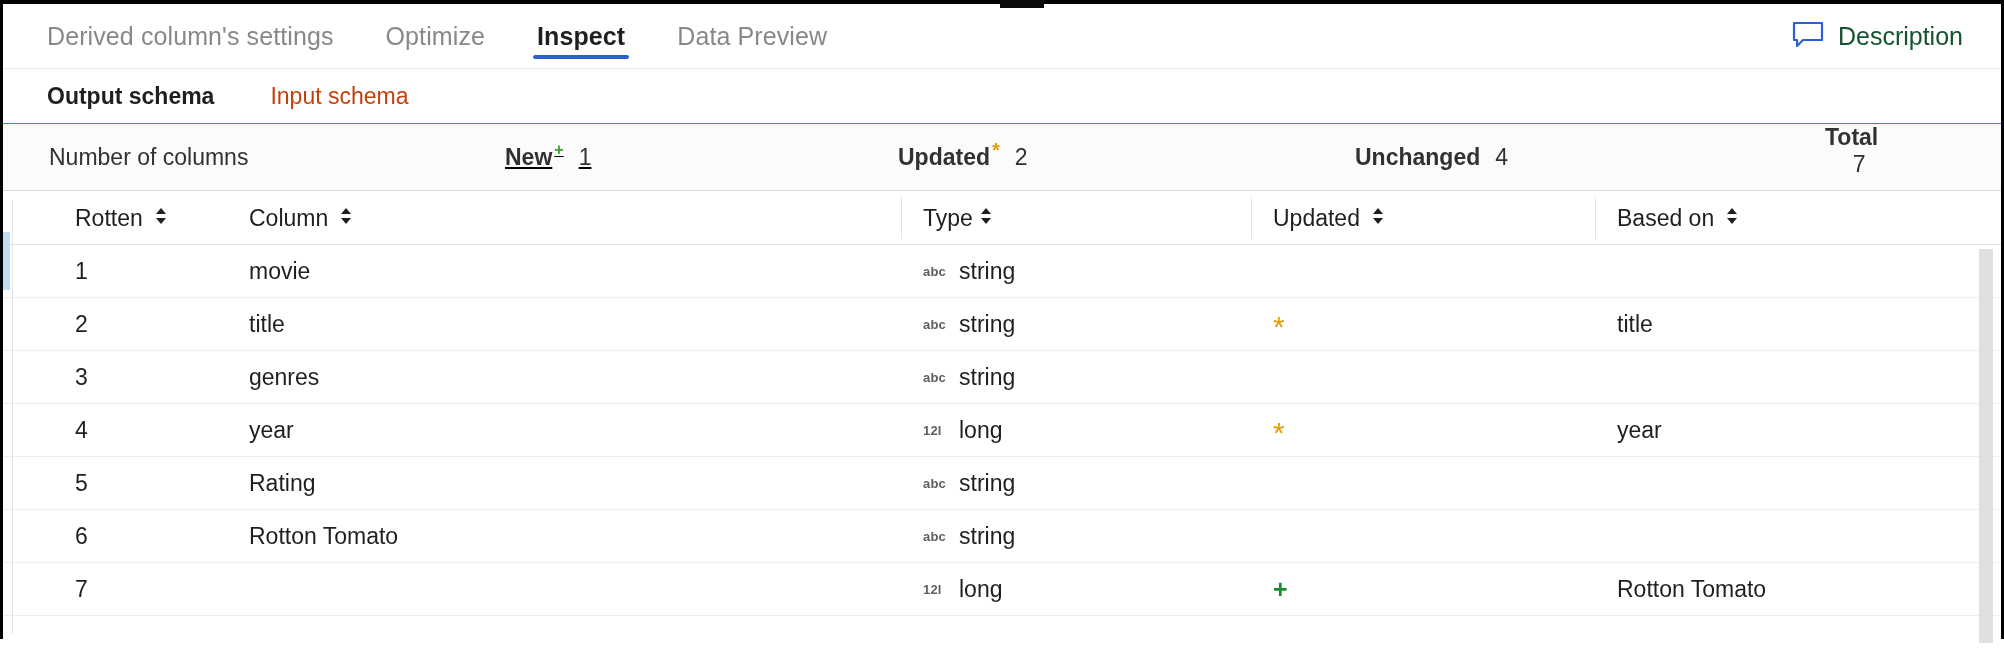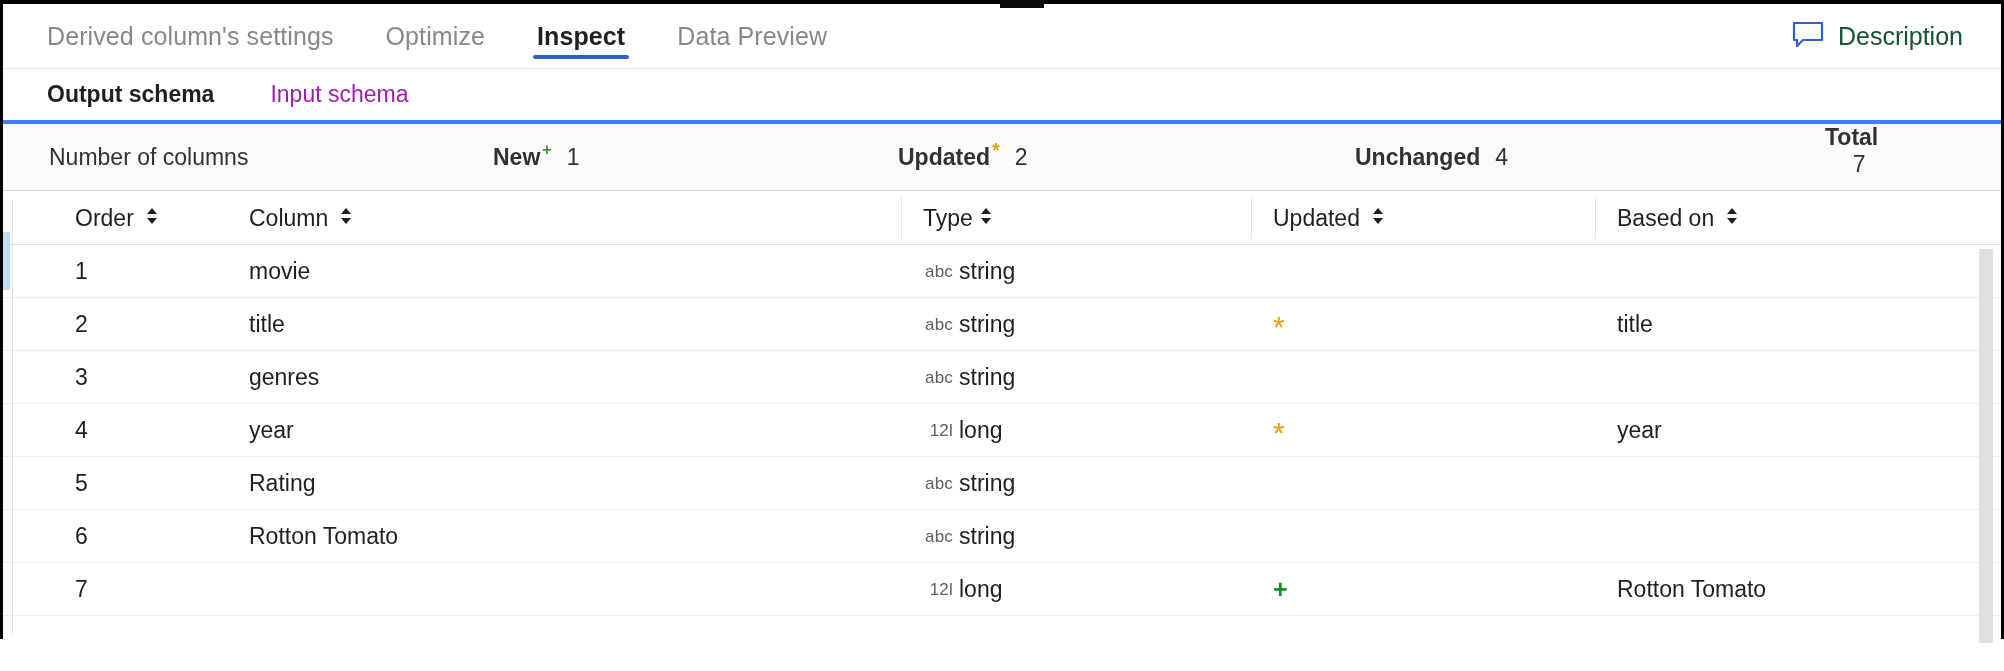--- a/index.html
+++ b/index.html
@@ -83,33 +83,33 @@
     font-size: 25px;
     color: #14532d;
     white-space: nowrap;
   }
   .bubble-icon { display: block; }
 
   
   .subtabs {
     height: 55px;
     background: #ffffff;
-    border-bottom: 4px solid #3b82f6;
+    border-bottom: 1px solid #3b82f6;
     display: flex;
     align-items: center;
     padding-left: 44px;
   }
   .subtab {
     font-size: 23px;
     margin-right: 56px;
     cursor: pointer;
     white-space: nowrap;
   }
   .subtab.active { color: #201f1e; font-weight: 600; }
-  .subtab.inactive { color: #a21caf; }
+  .subtab.inactive { color: #c2410c; }
 
   
   .summary {
     position: relative;
     height: 67px;
     background: #fbfbfb;
     border-bottom: 1px solid #d8d8d8;
   }
   .summary-item {
     position: absolute;
@@ -135,21 +135,21 @@
     line-height: 0;
     position: relative;
     top: -8px;
     margin-left: 2px;
     font-weight: 700;
   }
   .sup-new { color: #3f9c35; font-size: 16px; }
   .sup-upd { color: #e3a008; font-size: 20px; }
 
   .s-numcols { left: 46px; }
-  .s-new     { left: 490px; }
+  .s-new     { left: 502px; text-decoration: underline; }
   .s-updated { left: 895px; }
   .s-unchanged { left: 1352px; }
   .s-total   { left: 1822px; flex-direction: column; }
 
   
   .table-wrap {
     position: relative;
     height: 467px;
     background: #ffffff;
     overflow: hidden;
@@ -202,26 +202,26 @@
   }
 
   
   .c-order { left: 72px; }
   .c-column { left: 246px; }
   .c-type { left: 920px; gap: 6px; }
   .c-updated { left: 1270px; }
   .c-basedon { left: 1614px; }
 
   .type-badge {
-    font-size: 17px;
-    font-weight: 400;
+    font-size: 13px;
+    font-weight: 700;
     color: #605e5c;
     letter-spacing: 0.2px;
     min-width: 30px;
-    text-align: right;
+    text-align: left;
   }
 
   .mark-asterisk {
     font-size: 30px;
     color: #e3a008;
     line-height: 1;
     position: relative;
     top: 2px;
   }
   .mark-plus {
@@ -330,21 +330,21 @@
       <span class="summary-value">7</span>
     </div>
 
   </div>
 
   <div class="table-wrap">
 
     <div class="thead">
 
       <div class="th c-order">
-        <span>Order</span>
+        <span>Rotten</span>
         <span class="sort-icon">
           <svg width="14" height="20" viewBox="0 0 14 20">
               <polygon points="7,2 12,8 2,8" fill="#201f1e"></polygon>
               <polygon points="7,18 12,12 2,12" fill="#201f1e"></polygon>
             </svg>
         </span>
       </div>
 
       <div class="th c-column">
         <span>Column</span>

